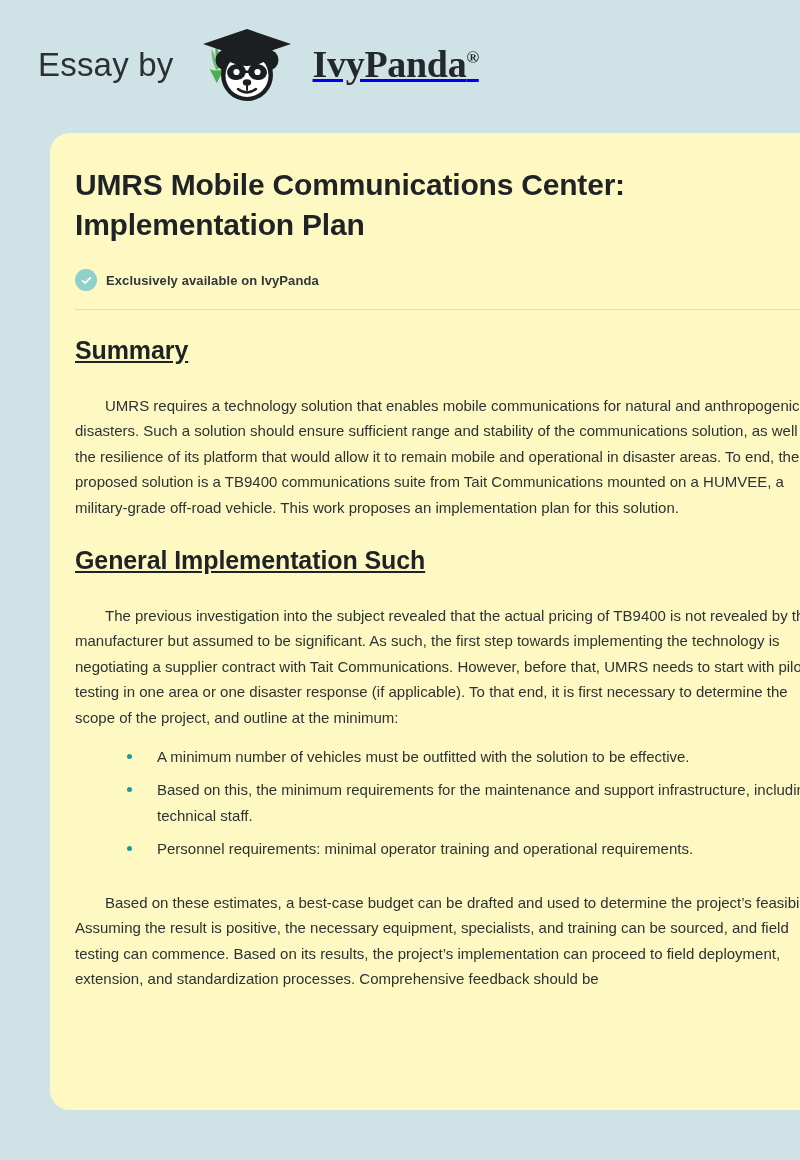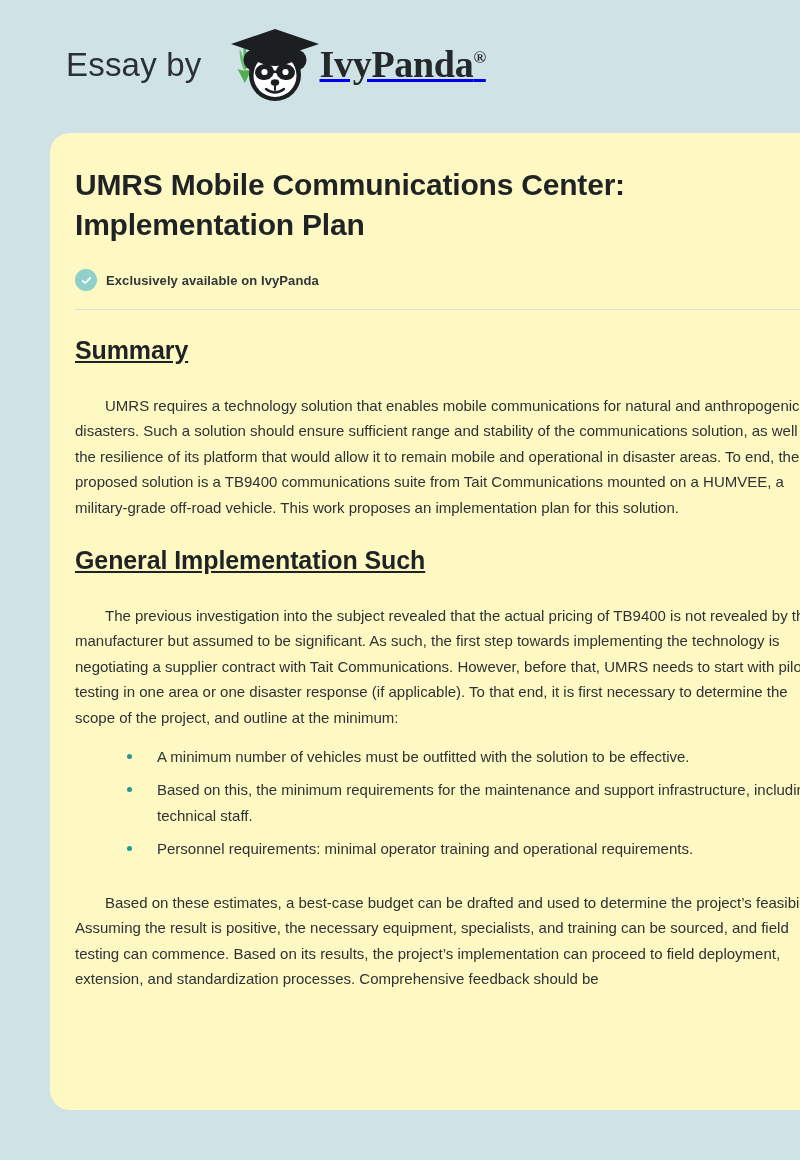--- a/index.html
+++ b/index.html
@@ -12,35 +12,36 @@
     background: #cfe3e6;
     font-family: "Liberation Sans", sans-serif;
     overflow: hidden;
   }
 
   
   .brand-bar {
     height: 133px;
     display: flex;
     align-items: center;
-    padding-left: 66px;
+    padding-left: 38px;
     box-sizing: border-box;
   }
   .brand-essay-by {
     font-size: 33px;
     font-weight: 400;
     color: #2b3033;
     letter-spacing: 0.2px;
     line-height: 1;
     padding-bottom: 4px;
   }
   .brand-logo-wrap {
     display: flex;
     align-items: center;
     margin-left: 24px;
+    gap: 21px;
   }
   .panda-mark {
     width: 98px;
     height: 78px;
     display: block;
     margin-bottom: 2px;
   }
   .brand-wordmark {
     font-family: "Liberation Serif", serif;
     font-size: 38px;

